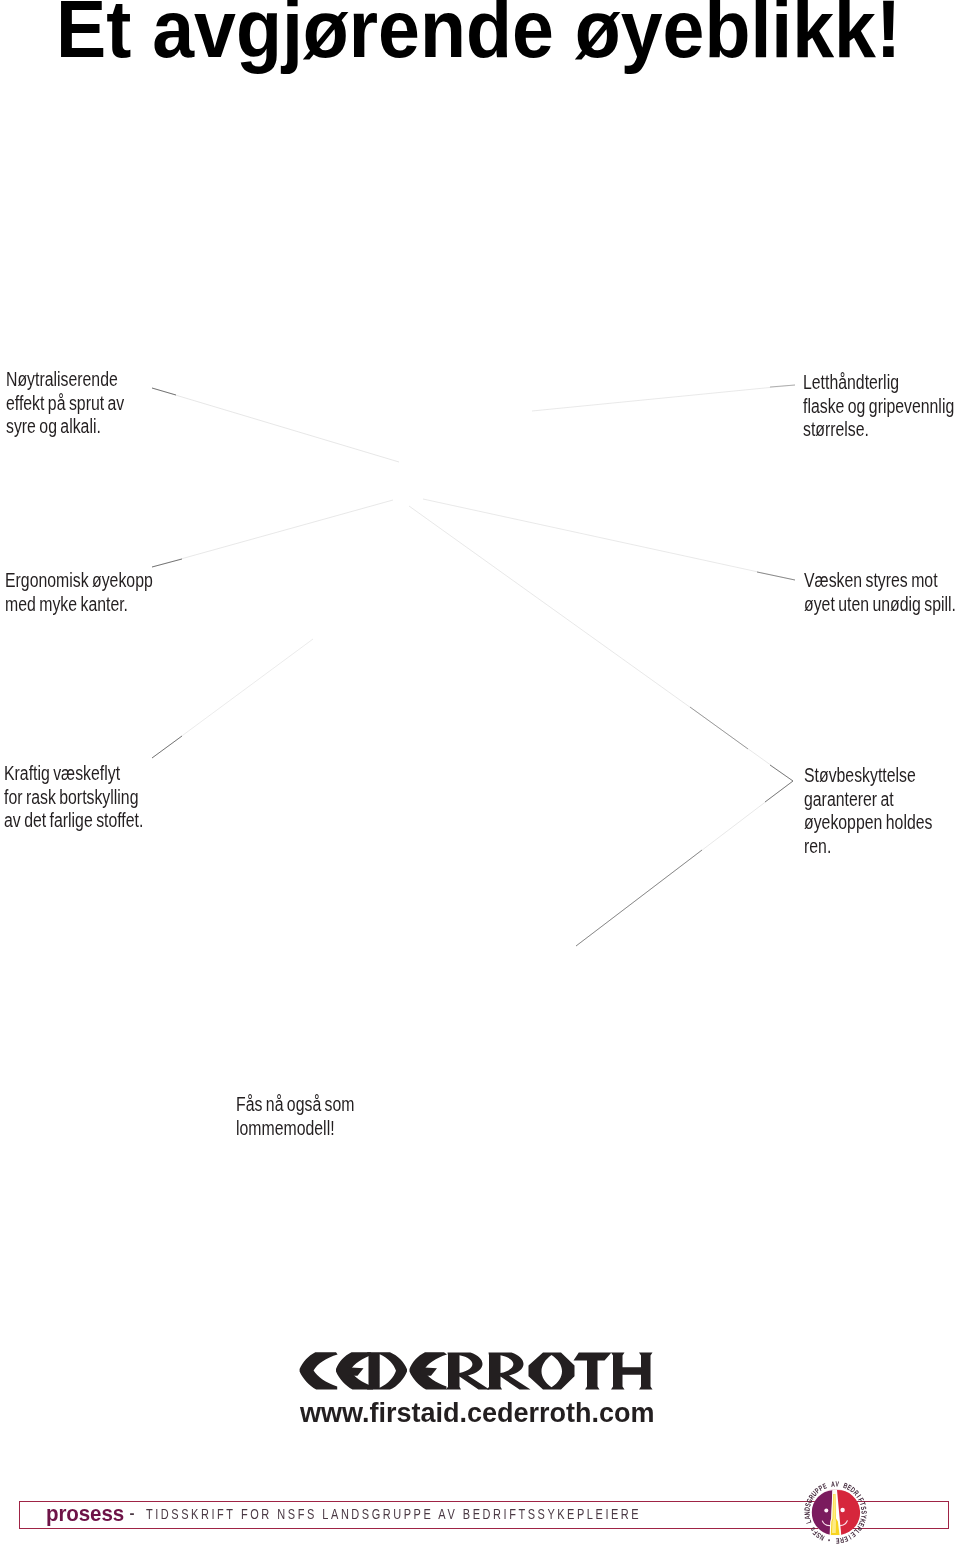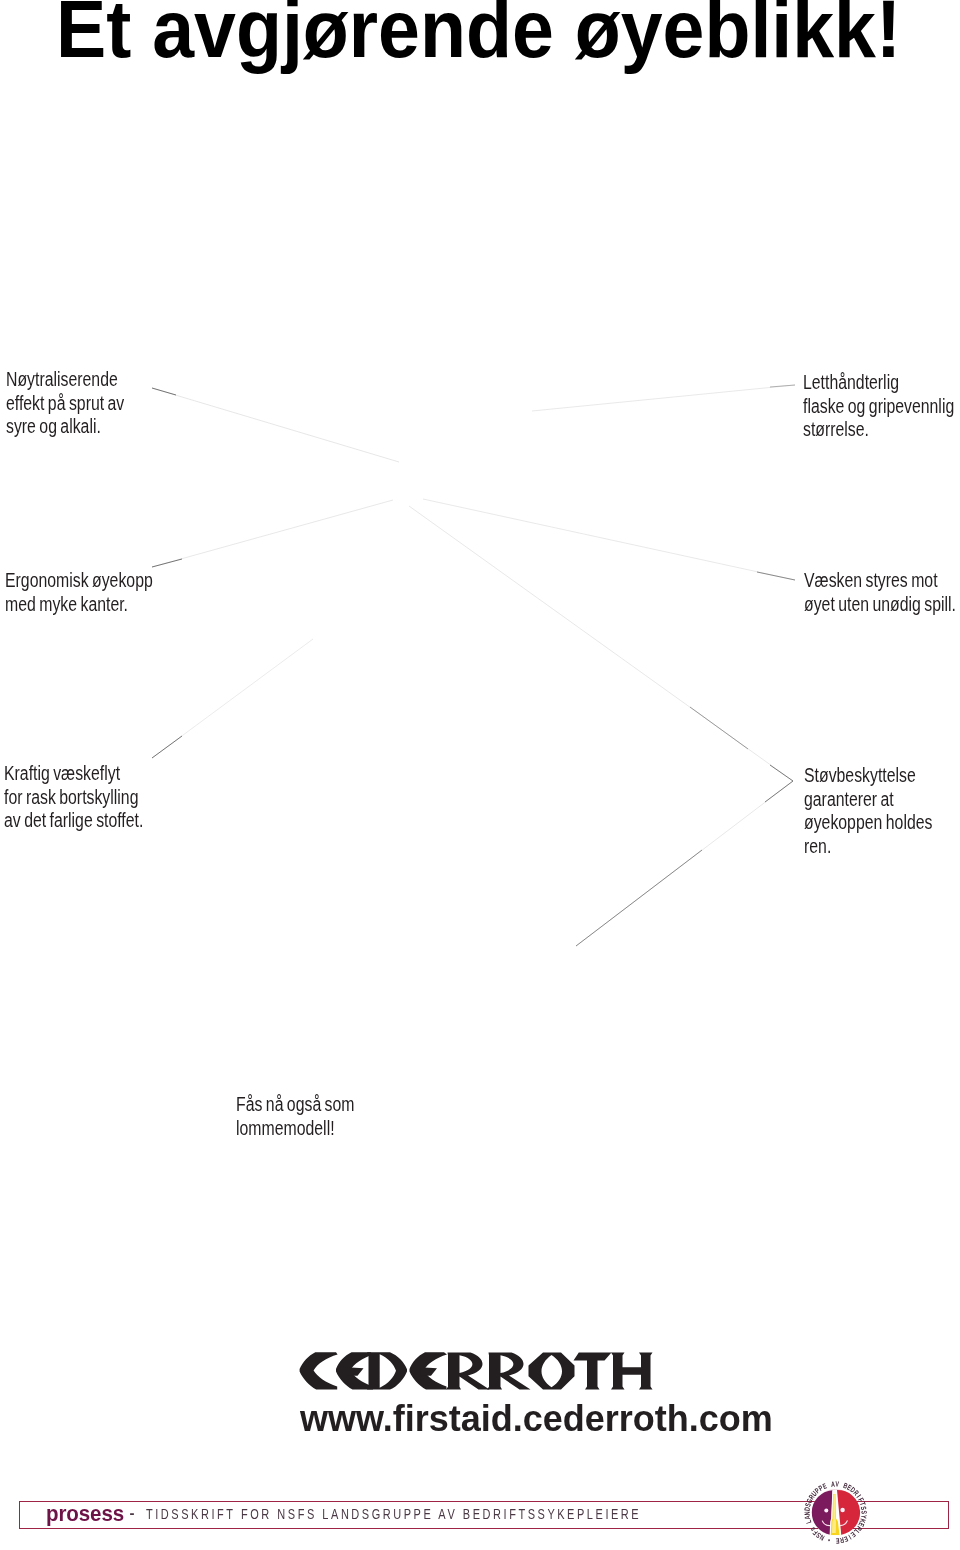--- a/index.html
+++ b/index.html
@@ -13,21 +13,21 @@
   .callout{position:absolute;font-family:"Liberation Sans",sans-serif;font-size:19.5px;
            line-height:23.6px;color:#231f20;white-space:nowrap;word-spacing:-1.2px;
            transform:scaleX(0.812);transform-origin:0 0;}
 
   svg.leaders{position:absolute;left:0;top:0;width:960px;height:1550px;pointer-events:none;}
 
   
   .ced-wrap{position:absolute;left:0px;top:0px;width:960px;height:1440px;}
   .ced-logo{position:absolute;left:296px;top:1348px;width:362px;height:46px;}
   .ced-url{position:absolute;left:300px;top:1398px;white-space:nowrap;
-           font-family:"Liberation Sans",sans-serif;font-weight:700;font-size:36px;color:#231f20;}
+           font-family:"Liberation Sans",sans-serif;font-weight:700;font-size:27px;color:#231f20;}
 
   
   .footer{position:absolute;left:8px;top:0;width:960px;height:1550px;}
   .foot-rule{position:absolute;left:11px;top:1501px;width:930px;height:28px;
              border:1.7px solid #9f2345;box-sizing:border-box;}
   .foot-brand{position:absolute;left:38px;top:1501.5px;white-space:nowrap;
               font-family:"Liberation Sans",sans-serif;font-weight:700;font-size:21.5px;
               color:#6e1347;transform:scaleX(0.955);transform-origin:0 0;letter-spacing:-0.1px;}
   .foot-dash{position:absolute;left:121.5px;top:1503.5px;white-space:nowrap;
              font-family:"Liberation Sans",sans-serif;font-weight:700;font-size:15px;color:#4a3944;}

